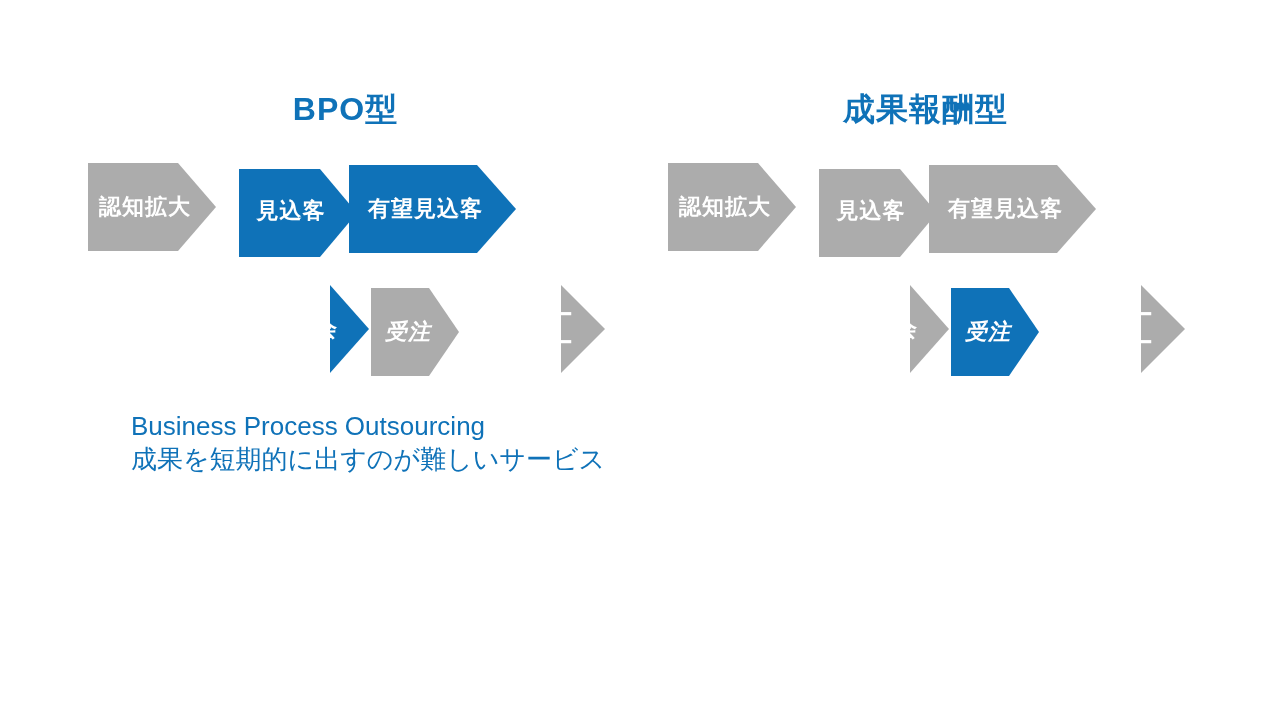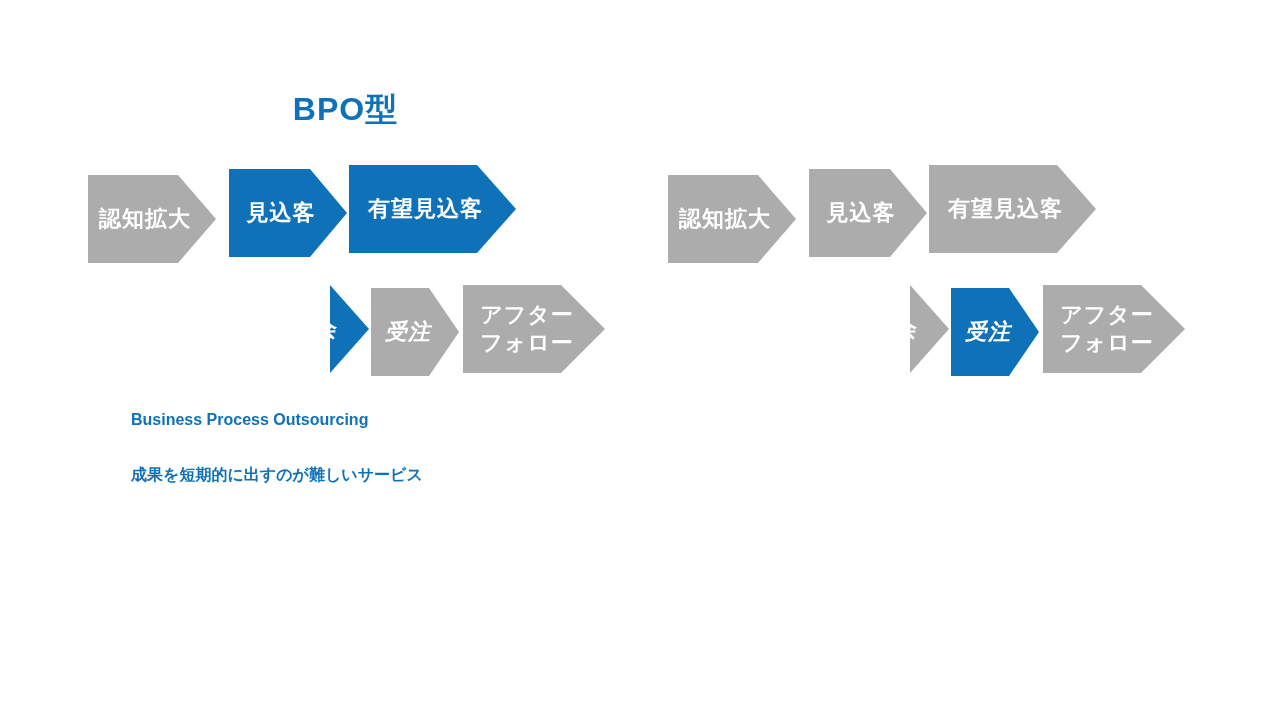--- a/index.html
+++ b/index.html
@@ -37,34 +37,34 @@
     position:absolute; left:0; top:0; bottom:0; right:14px;
     display:flex; align-items:center; justify-content:center;
     flex-direction:column;
   }
   .arrow-label {
     color:var(--label,#ffffff); font-size:22px; font-weight:bold;
     white-space:nowrap; line-height:28px; letter-spacing:1px;
   }
 
   
-  .pos-r1-a1 { top:175px; left:0;     width:128px; --tip:38px; }
-  .pos-r1-a2 { top:169px; left:141px; width:118px; --tip:37px; }
+  .pos-r1-a1 { top:163px; left:0;     width:128px; --tip:38px; }
+  .pos-r1-a2 { top:169px; left:151px; width:118px;font-family:Liberation Mono, monospace; --tip:37px; }
   .pos-r1-a3 { top:165px; left:261px; width:167px; --tip:39px; }
   .pos-r2-a1 { top:285px; left:141px; width:140px;align-items:center; --tip:39px; }
   .pos-r2-a2 { top:288px; left:283px; width:88px;font-style:italic;  --tip:30px; }
-  .pos-r2-a3 { top:285px; left:375px; width:142px; --tip:44px; }
+  .pos-r2-a3 { top:285px; left:375px; width:142px;align-items:center; --tip:44px; }
 
   .caption {
-    position:absolute; font-size:16px; font-weight:bold;
+    position:absolute; font-size:26px; font-weight:normal;
     color:var(--blue,#0f72b8); white-space:nowrap;
   }
   .panel-left  .caption   { left:43px; }
   .panel-left  .caption-1 { top:411px; }
-  .panel-left  .caption-2 { top:465px; }
+  .panel-left  .caption-2 { top:442px; }
   .panel-right .caption   { left:50px; }
   .panel-right .caption-1 { top:419px; }
   .panel-right .caption-2 { top:473px; }
 </style>
 </head>
 <body>
 
 <div class="canvas">
 
   <div class="panel panel-left">
@@ -113,20 +113,21 @@
         <span class="arrow-label">アフター</span>
         <span class="arrow-label">フォロー</span>
       </div>
     </div>
 
     <div class="caption caption-1">Business Process Outsourcing</div>
     <div class="caption caption-2">成果を短期的に出すのが難しいサービス</div>
   </div>
 
   <div class="panel panel-right">
+    <div class="panel-title">成果報酬型</div>
 
     <div class="arrow pos-r1-a1 gray">
       <div class="arrow-body"></div>
       <div class="arrow-tip"></div>
       <div class="arrow-label-wrap">
         <span class="arrow-label">認知拡大</span>
       </div>
     </div>
     <div class="arrow pos-r1-a2 gray">
       <div class="arrow-body"></div>

